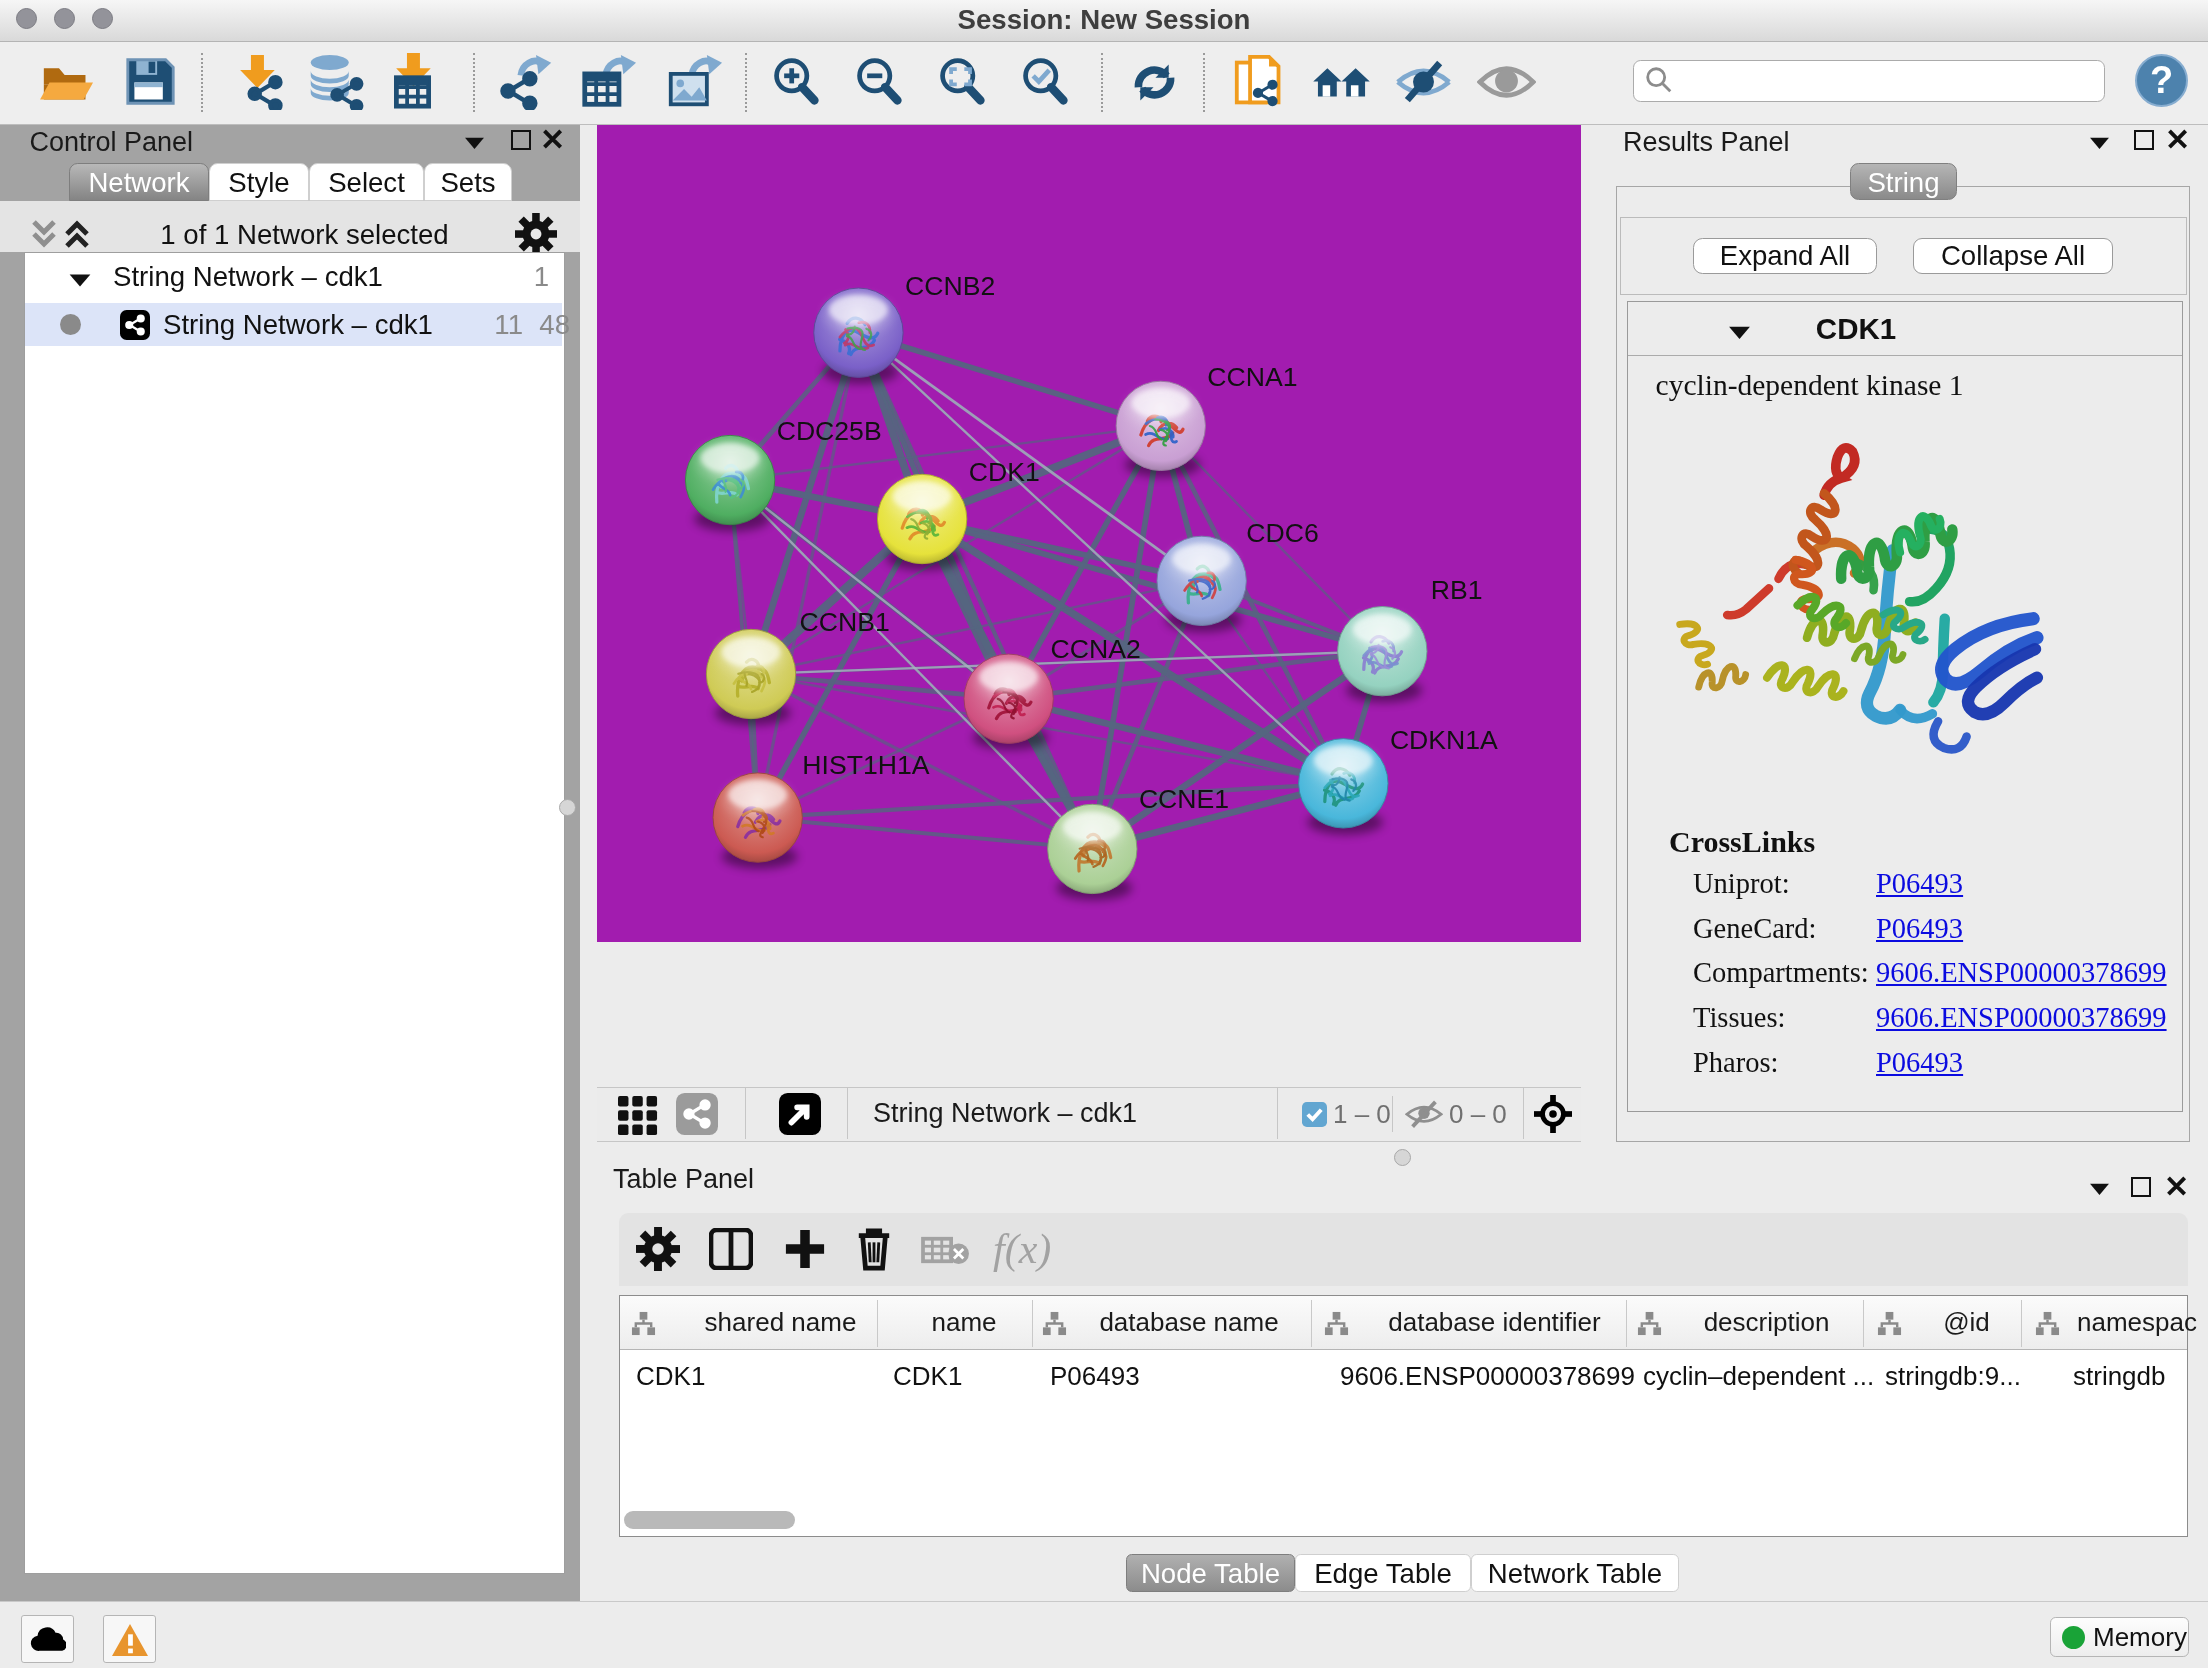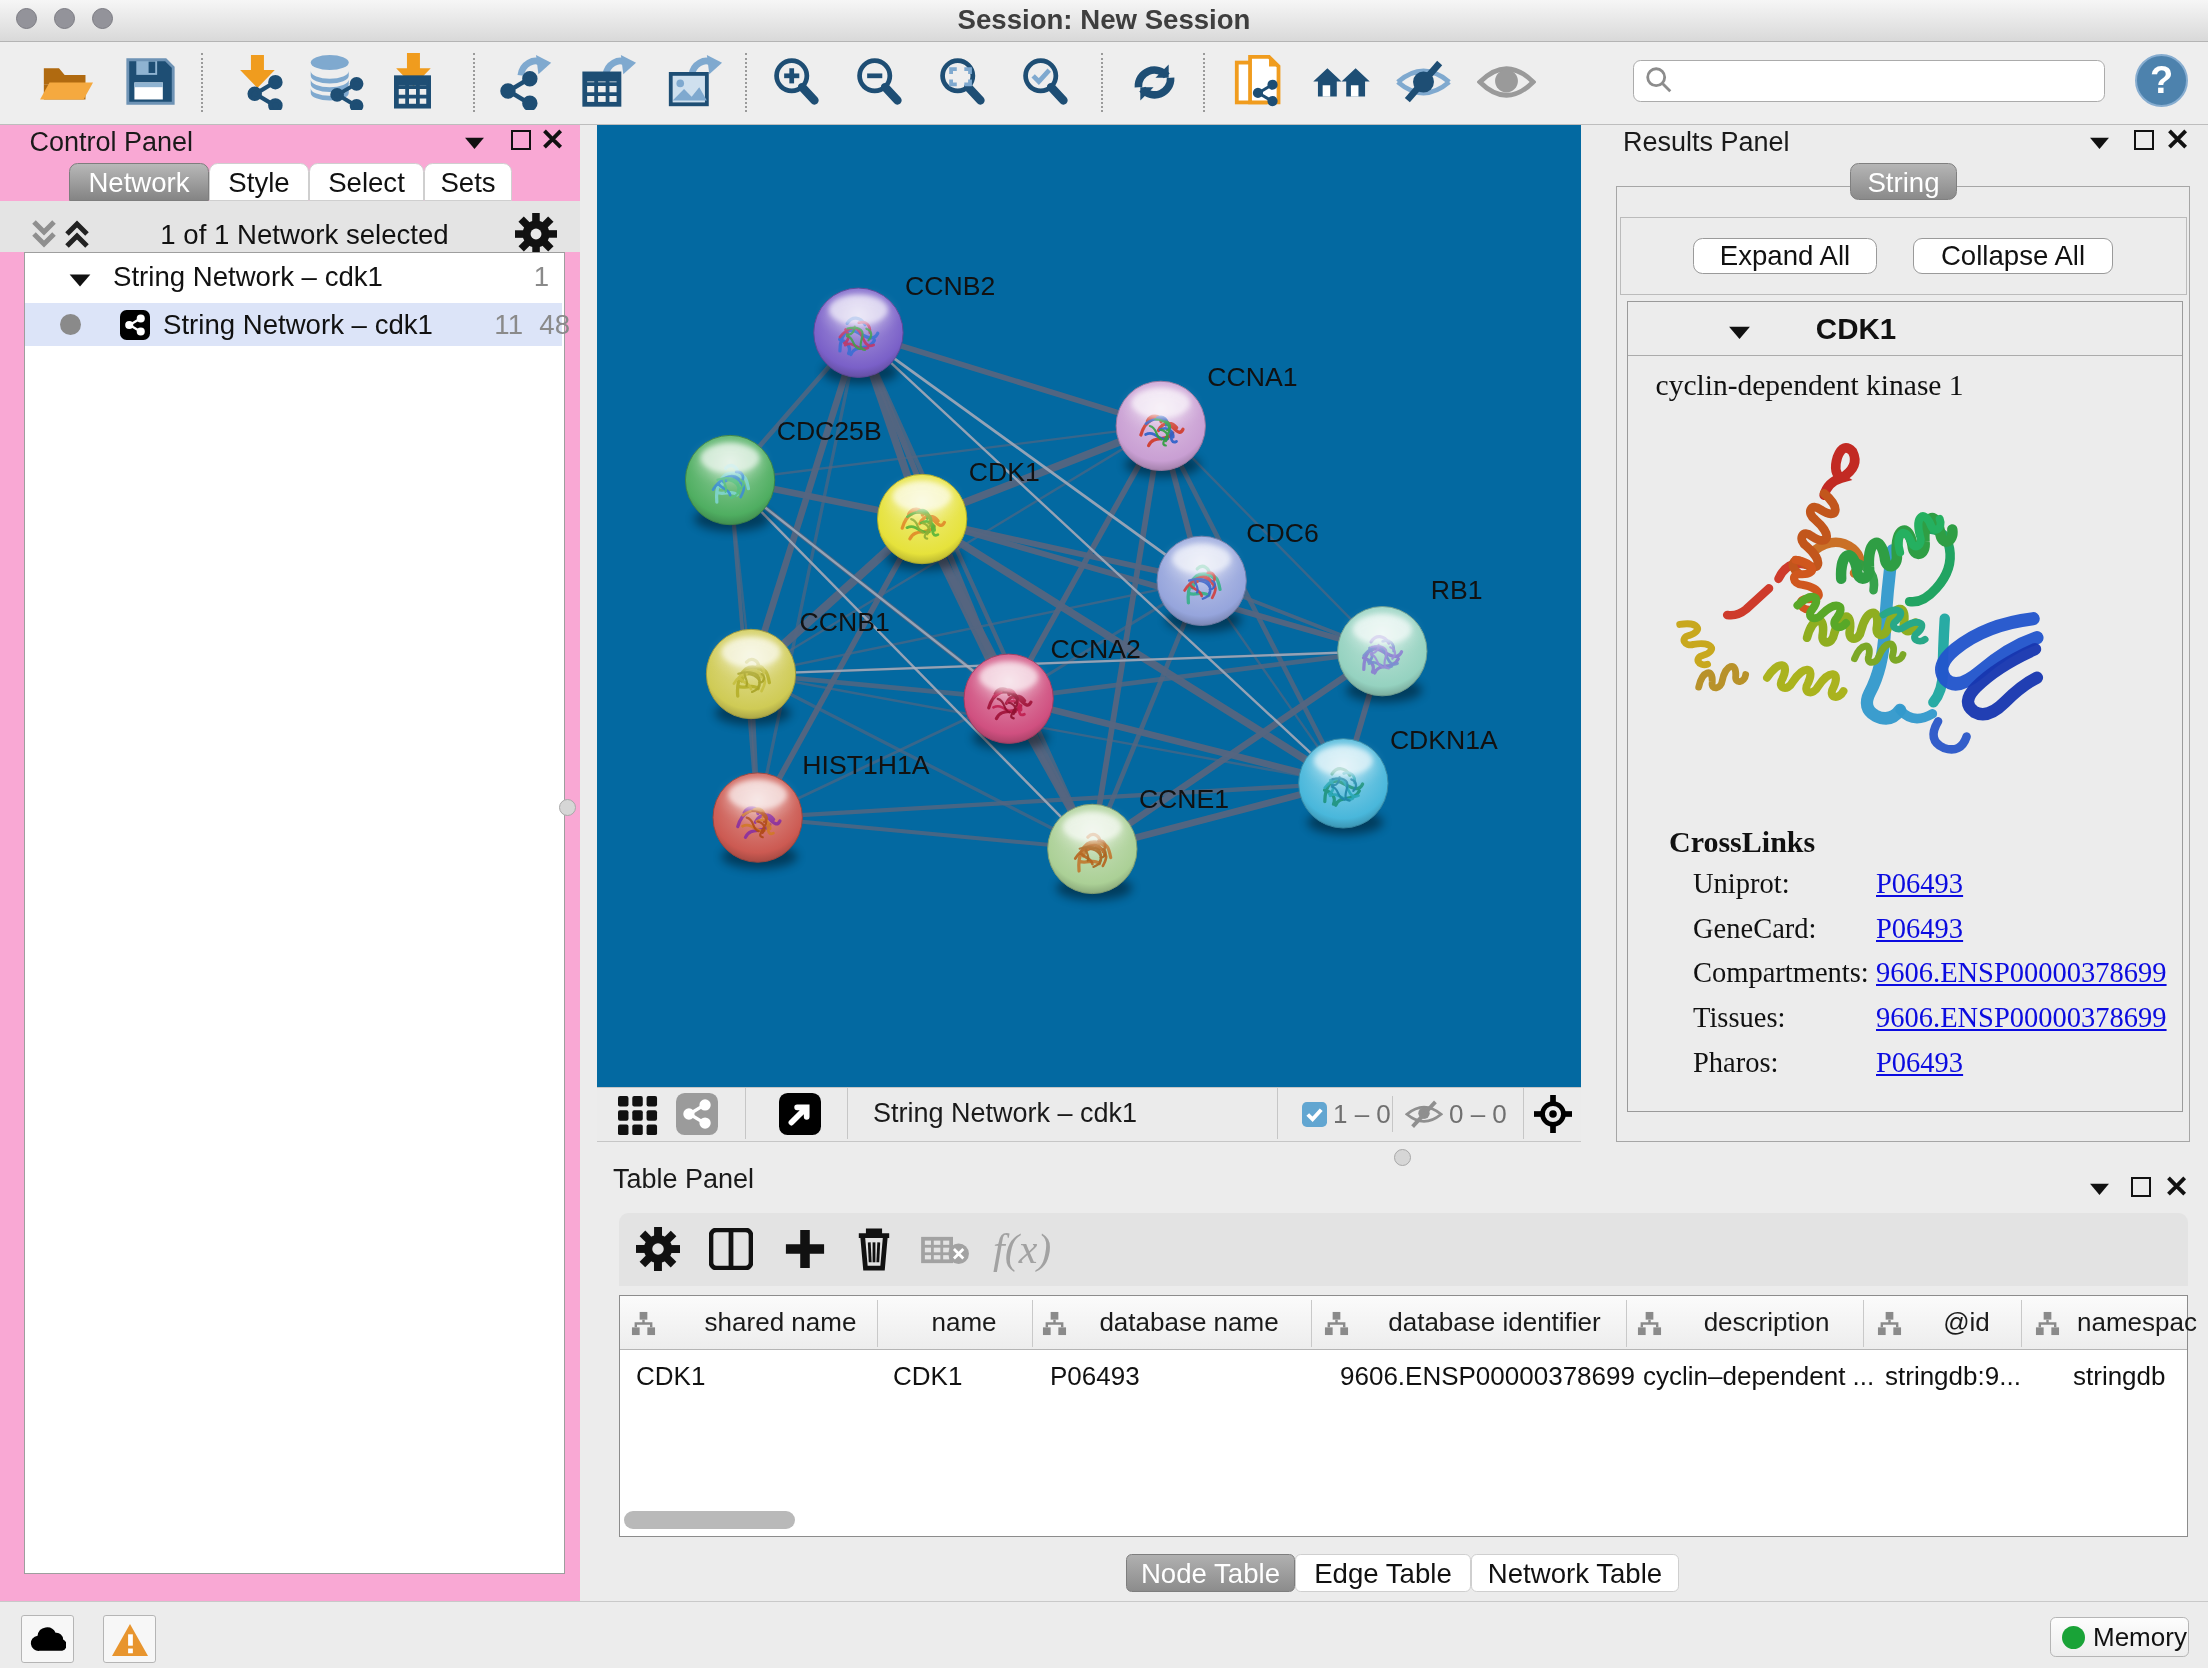--- a/index.html
+++ b/index.html
@@ -148,21 +148,21 @@
       <path d="M3,22 Q31,-6 59,22 Q31,50 3,22 z" fill="none" stroke="#9a9a9a" stroke-width="5"></path>
       <circle cx="31" cy="21" r="12" fill="#9a9a9a"></circle>
     </svg>
 <div style="position:absolute;left:1633px;top:18px;width:472px;height:42px;background:#fff;border:1.9px solid #ababab;border-radius:7.6px"></div>
 <svg style="position:absolute;left:1643px;top:23px" width="32" height="32" viewBox="0 0 34 34">
       <circle cx="14" cy="13" r="9" fill="none" stroke="#8c8c8c" stroke-width="3"></circle>
       <line x1="21" y1="20" x2="29" y2="28" stroke="#8c8c8c" stroke-width="3"></line>
     </svg>
 <div style="position:absolute;left:2135px;top:12.4px;width:53px;height:53px;border-radius:50%;background:#4d82ad;border:2.9px solid #87add0;color:#fff;font-size:38px;font-weight:bold;text-align:center;line-height:49px">?</div>
 </div>
-<div class="abs" style="left:0;top:125px;width:580px;height:1476px;background:#f9a8d4">
+<div class="abs" style="left:0;top:125px;width:580px;height:1476px;background:#a3a3a3">
 <div class="abs" style="left:29.5px;top:1.9px;font-size:27px;color:#1a1a1a">Control Panel</div>
 <svg class="abs" style="left:463px;top:8.6px" width="23" height="17" viewBox="0 0 24 18">
       <path d="M2,4 h20 l-10,12 z" fill="#111"></path>
     </svg>
 <div class="abs" style="left:511px;top:4.8px;width:20px;height:20px;border:2.9px solid #111"></div>
 <div class="abs" style="left:540px;top:-2.9px;font-size:30px;font-weight:bold;color:#111">✕</div>
 <div class="abs ctr" style="left:69px;top:38px;width:140px;height:38px;line-height:38px;font-size:27.6px;background:linear-gradient(#b8b8b8,#848484);color:#fff;border:1px solid #7e7e7e;border-radius:8.6px 8.6px 0 0">Network</div>
 <div class="abs ctr" style="left:209px;top:38px;width:100px;height:38px;line-height:38px;font-size:27.6px;background:#fff;color:#111;border:1px solid #cfcfcf;border-radius:8.6px 8.6px 0 0">Style</div>
 <div class="abs ctr" style="left:309px;top:38px;width:115px;height:38px;line-height:38px;font-size:27.6px;background:#fff;color:#111;border:1px solid #cfcfcf;border-radius:8.6px 8.6px 0 0">Select</div>
 <div class="abs ctr" style="left:424px;top:38px;width:88px;height:38px;line-height:38px;font-size:27.6px;background:#fff;color:#111;border:1px solid #cfcfcf;border-radius:8.6px 8.6px 0 0">Sets</div>
@@ -212,21 +212,21 @@
         </svg>
 <div class="abs" style="left:138px;top:5.7px;font-size:27.6px;color:#111">String Network – cdk1</div>
 <div class="abs" style="left:431px;top:5.7px;width:67px;text-align:right;font-size:27.6px;color:#8a8a8a">11</div>
 <div class="abs" style="left:488px;top:5.7px;width:57px;text-align:right;font-size:27.6px;color:#8a8a8a">48</div>
 </div>
     </div>
 </div>
 <div class="abs" style="left:559px;top:799px;width:17px;height:17px;border-radius:50%;background:#d6d6d6;border:1.9px solid #a8a8a8"></div>
 <div class="abs" style="left:1605px;top:626px;width:17px;height:17px;border-radius:50%;background:#d6d6d6;border:1.9px solid #a8a8a8"></div>
 <div class="abs" style="left:1394px;top:1149px;width:17px;height:17px;border-radius:50%;background:#d6d6d6;border:1.9px solid #a8a8a8"></div>
-<div class="abs" style="left:597px;top:125px;width:984px;height:963px;background:#0369a1">
+<div class="abs" style="left:597px;top:125px;width:984px;height:817px;background:#a21caf">
 <svg width="984" height="963" viewBox="0 0 1035 1012" style="position:absolute;left:0;top:0">
 <defs>
 <filter id="b4" x="-60%" y="-60%" width="220%" height="220%">
           <feGaussianBlur stdDeviation="5"></feGaussianBlur>
         </filter>
 <filter id="b2" x="-60%" y="-60%" width="220%" height="220%">
           <feGaussianBlur stdDeviation="3"></feGaussianBlur>
         </filter>
 <radialGradient id="gB2" cx="0.5" cy="0.38" r="0.68" fx="0.5" fy="0.3">
           <stop offset="0" stop-color="#c3b7e6"></stop>

